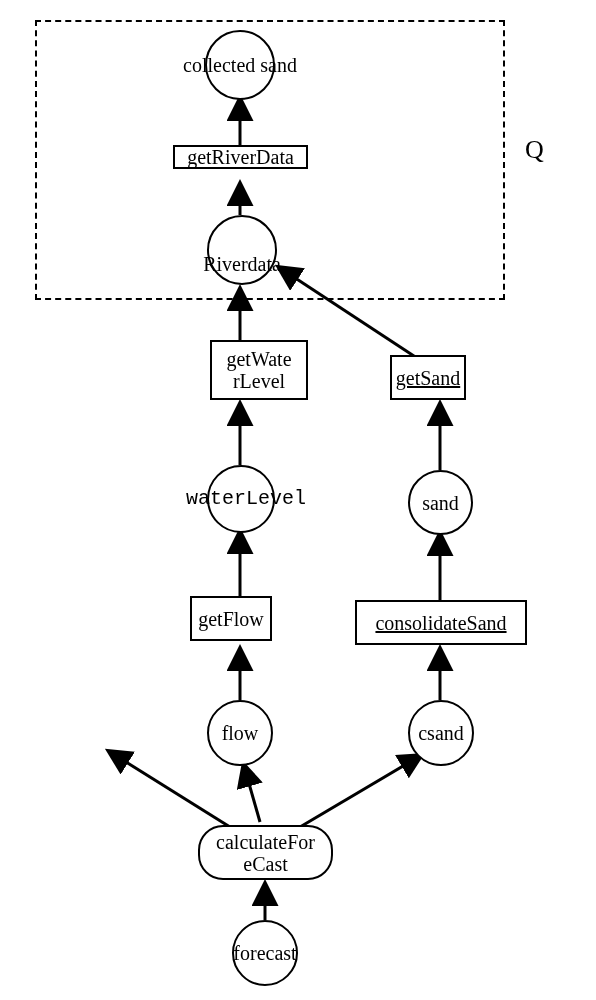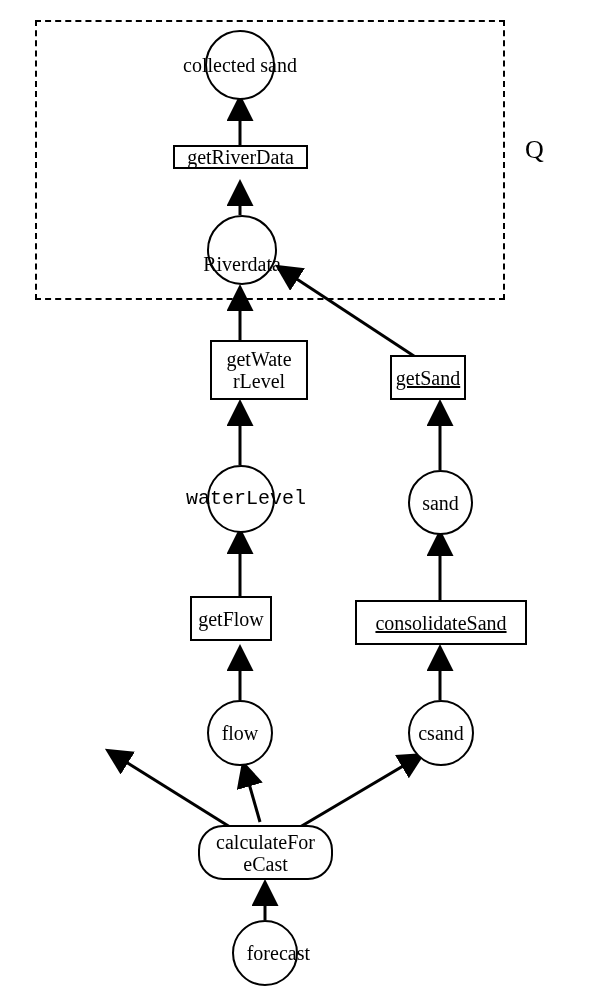--- a/index.html
+++ b/index.html
@@ -159,18 +159,18 @@
 
     <div class="circle-node" style="left:408px; top:700px; width:66px; height:66px;">
       <span>csand</span>
     </div>
 
     <div class="rect-node" style="left:198px; top:825px; width:135px; height:55px; white-space:pre-line;border-radius:25px;">
       <span>calculateFor
 eCast</span>
     </div>
 
-    <div class="circle-node" style="left:232px; top:920px; width:66px; height:66px;text-align:right;">
+    <div class="circle-node" style="left:232px; top:920px; width:66px; height:66px;">
       <span style="position:absolute; width:90px;">forecast</span>
     </div>
 
   </div>
 </div>
 
 </body></html>

